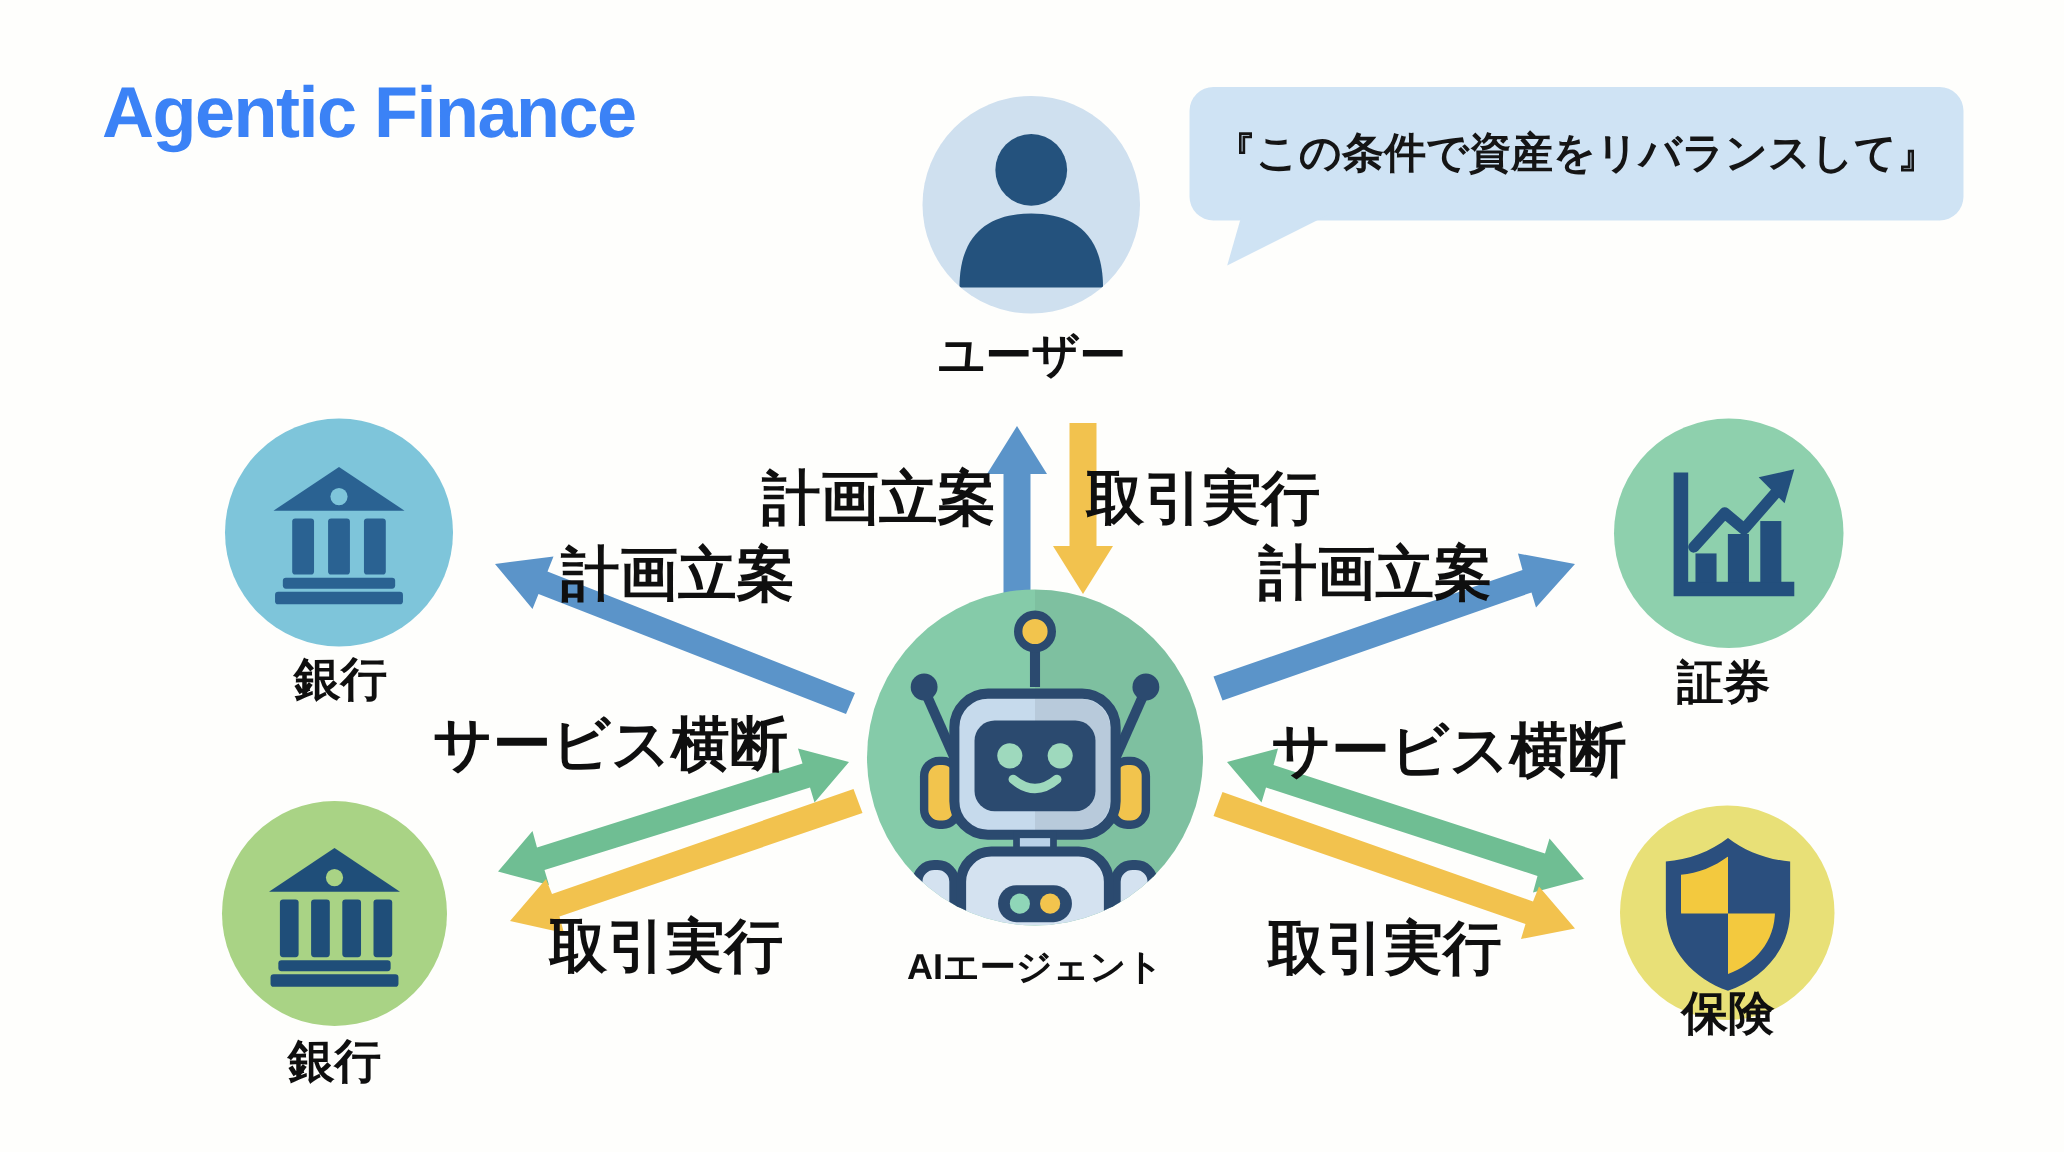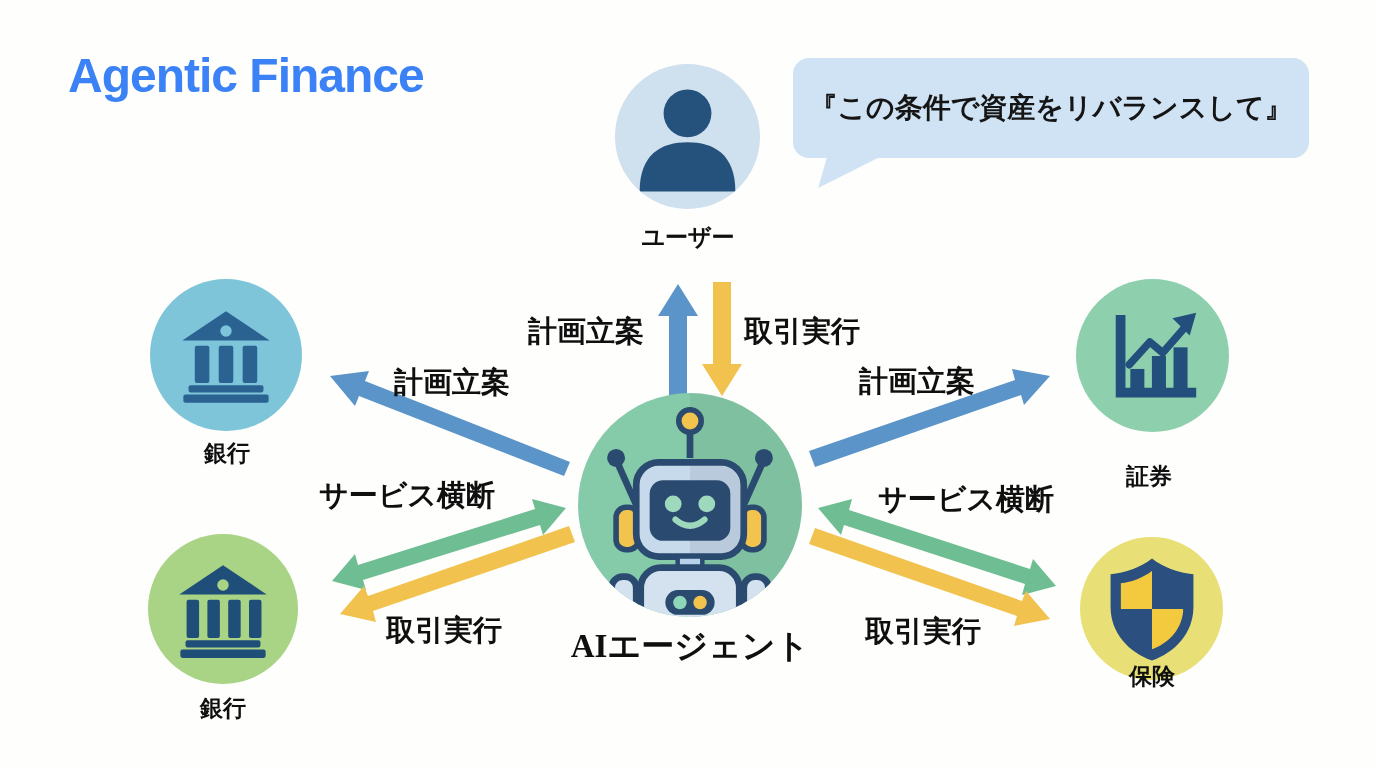--- a/index.html
+++ b/index.html
@@ -6,42 +6,42 @@
   .canvas {
     position:relative; width:1376px; height:768px; margin:0 auto;
     background:#fefefc; overflow:hidden;
     font-family:"Liberation Sans","DejaVu Sans",sans-serif;
   }
   .title {
     position:absolute; left:68px; top:48px; margin:0;
     font-size:48px; font-weight:800; letter-spacing:-1px; color:#3b82f6;
   }
   .bubble {
-    position:absolute; left:793px; top:58px; width:516px; height:100px;
+    position:absolute; left:793px; top:58px; width:516px; height:89px;
     background:#cfe3f4; border-radius:16px;
     display:flex; flex-direction:column; align-items:center; justify-content:center;
   }
   .bubble-line { font-size:28px; font-weight:bold; color:#151515; line-height:1.45; white-space:nowrap; }
   .bubble-tail {
     position:absolute; left:30px; bottom:-30px; width:0; height:0;
     border-top:34px solid #cfe3f4; border-right:58px solid transparent;
     transform:skewX(-16deg);
   }
   .node-circle {
     position:absolute; border-radius:50%; overflow:hidden;
     display:flex; align-items:center; justify-content:center;
   }
   .node-circle svg { display:block; }
   .lbl {
     position:absolute; transform:translate(-50%,-50%);
     font-weight:bold; color:#0f0f0f; white-space:nowrap; text-align:center;
   }
-  .node-lbl   { font-size:23px; }
-  .arrow-lbl  { font-size:29px; }
-  .agent-lbl  { font-size:33px; line-height:1.28;font-family:Liberation Serif, serif; }
+  .node-lbl   { font-size:31px; }
+  .arrow-lbl  { font-size:39px; }
+  .agent-lbl  { font-size:24px; line-height:1.28; }
   .arrow-layer { position:absolute; left:0; top:0; }
 </style>
 </head>
 <body>
 
 <div class="canvas">
 
   <h1 class="title">Agentic Finance</h1>
 
   <div class="bubble">
@@ -126,21 +126,21 @@
   <div class="node-circle" style="left:1076px; top:279px; width:153px; height:153px; background:#8ed0ad;">
     <svg width="108" height="108" viewBox="0 0 100 100">
       <path d="M20 12 L20 84 L90 84" stroke="#234f7d" stroke-width="9" fill="none"></path>
       <rect x="29" y="62" width="13" height="18" fill="#234f7d"></rect>
       <rect x="49" y="50" width="13" height="30" fill="#234f7d"></rect>
       <rect x="69" y="42" width="13" height="38" fill="#234f7d"></rect>
       <path d="M28 58 L47 37 L59 47 L79 24" stroke="#234f7d" stroke-width="7" fill="none" stroke-linecap="round" stroke-linejoin="round"></path>
       <path d="M68 15 L90 10 L84 31 Z" fill="#234f7d"></path>
     </svg>
   </div>
-  <div class="lbl node-lbl" style="left:1149px; top:476px;">証券</div>
+  <div class="lbl node-lbl" style="left:1149px; top:455px;">証券</div>
 
   <div class="node-circle" style="left:1080px; top:537px; width:143px; height:143px; background:#e8e077;">
     <svg width="112" height="112" viewBox="0 0 100 100">
       <defs>
         <clipPath id="shieldInner">
           <path d="M50 16 C42 22 32 26 22 27 L22 48 C22 67 34 80 50 86 C66 80 78 67 78 48 L78 27 C68 26 58 22 50 16 Z"></path>
         </clipPath>
       </defs>
       <path d="M50 5 C40 13 26 18 13 19 L13 48 C13 72 30 89 50 96 C70 89 87 72 87 48 L87 19 C74 18 60 13 50 5 Z" fill="#2b4f7e"></path>
       <g clip-path="url(#shieldInner)">

